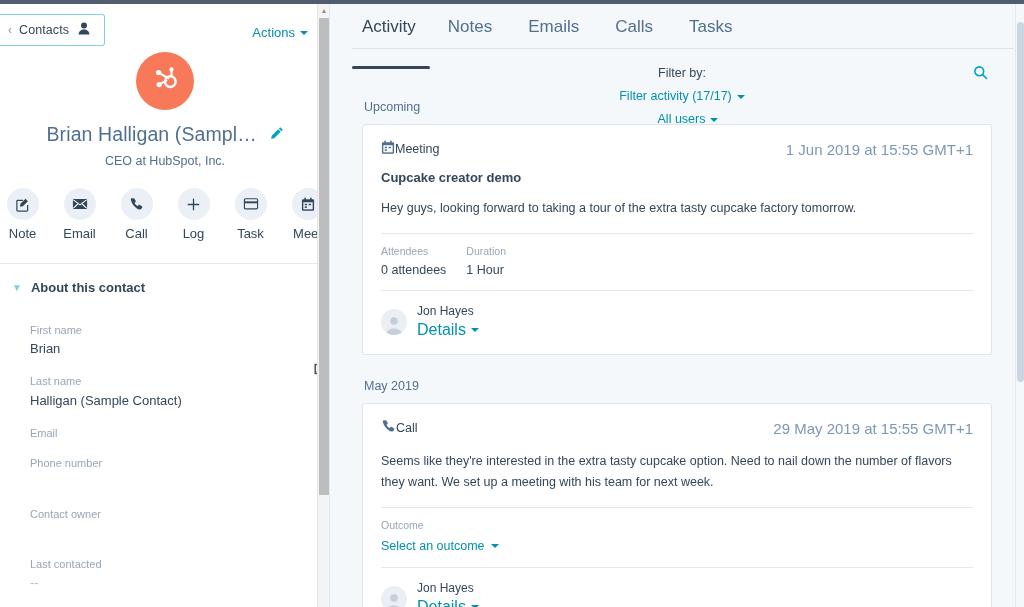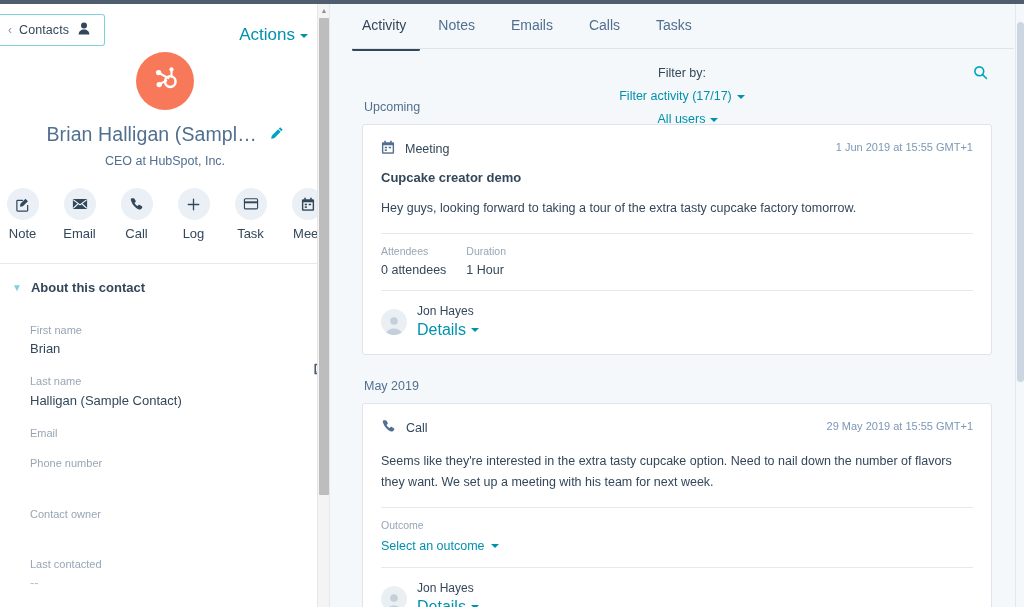--- a/index.html
+++ b/index.html
@@ -72,21 +72,21 @@
     font-size: 12px;
     color: #7c98b6;
     margin-right: -2px;
   }
   .back-pill .lbl { letter-spacing: .1px; }
 
   .actions-link {
     position: absolute;
     top: 21px;
     right: 22px;
-    font-size: 17px;
+    font-size: 13px;
     color: #0091ae;
     cursor: pointer;
     display: flex;
     align-items: center;
     gap: 5px;
   }
   .caret {
     display: inline-block;
     width: 0; height: 0;
     border-left: 4px solid transparent;
@@ -243,22 +243,22 @@
     position: relative;
     height: 45px;
     padding: 0 22px;
     display: flex;
     align-items: flex-start;
     gap: 0;
     background: #f5f8fa;
   }
   .tab {
     position: relative;
-    padding: 13px 18px 18px 18px;
-    font-size: 14px;
+    padding: 13px 18px 32px 18px;
+    font-size: 17px;
     color: #516f90;
     cursor: pointer;
     white-space: nowrap;
   }
   .tab:first-child { padding-left: 10px; padding-right: 14px; }
   .tab.active { color: #33475b; }
   .tab.active::after {
     content: "";
     position: absolute;
     left: 0; right: 0; bottom: 0;
@@ -315,33 +315,32 @@
   .card {
     background: #ffffff;
     border: 1px solid #dfe3eb;
     border-radius: 3px;
     padding: 14px 18px 0 18px;
     margin-bottom: 14px;
   }
   .card-head {
     display: flex;
     align-items: center;
-    gap: 10px;
     position: relative;
     min-height: 20px;
   }
   .card-type {
     font-size: 12.5px;
     color: #33475b;
   }
   .card-time {
     position: absolute;
     right: 0;
     top: 2px;
-    font-size: 11px;
+    font-size: 15px;
     color: #7c98b6;
     white-space: nowrap;
   }
 
   .card-title {
     font-size: 13px;
     font-weight: bold;
     color: #33475b;
     margin: 11px 0 0 0;
   }

